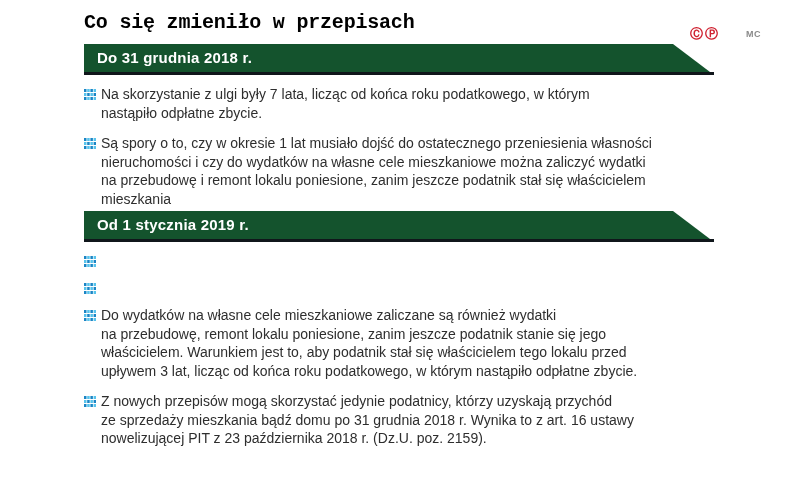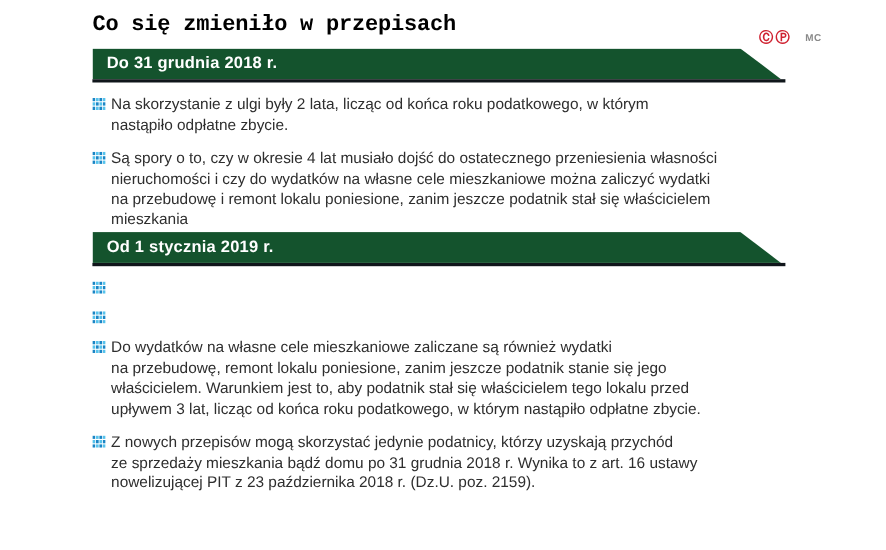--- a/index.html
+++ b/index.html
@@ -4,21 +4,21 @@
 <style>
   html,body{margin:0;padding:0;background:#fff;}
   .page{position:relative;width:805px;height:500px;background:#ffffff;overflow:hidden;
         font-family:"Liberation Sans",sans-serif;}
   .title{position:absolute;left:84px;top:11px;
          font-family:Liberation Mono, monospace;font-weight:bold;font-size:20px;
          color:#000;letter-spacing:-0.2px;}
   .credits{position:absolute;left:690px;top:27px;display:flex;align-items:center;}
   .cp{color:#cf2130;font-size:13px;font-weight:bold;line-height:13px;}
   .cp + .cp{margin-left:2px;}
-  .author{color:#8a8a8a;font-size:9px;margin-left:14px;letter-spacing:0.6px;font-weight:bold;}
+  .author{color:#8a8a8a;font-size:9px;margin-left:28px;letter-spacing:0.6px;font-weight:bold;}
   .section{position:absolute;left:84px;width:665px;}
   .section-1{top:44px;}
   .section-2{top:211px;}
   .banner{width:626px;height:28px;background:#14532d;color:#ffffff;
           font-weight:bold;font-size:15px;line-height:28px;padding-left:13px;
           box-sizing:border-box;letter-spacing:0.2px;
           clip-path:polygon(0 0,589px 0,626px 100%,0 100%);}
   .banner-underline{width:630px;height:3px;background:#10161b;}
   .bullets{margin-top:10px;}
   .bullet{display:flex;margin-bottom:12px;}
@@ -50,40 +50,40 @@
       <rect x="9.6" y="0" width="2.4" height="3" fill="#56c3ec"></rect>
       <rect x="0" y="4" width="2.5" height="3" fill="#56c3ec"></rect>
       <rect x="3.2" y="4" width="2.5" height="3" fill="#1a85c5"></rect>
       <rect x="6.4" y="4" width="2.5" height="3" fill="#56c3ec"></rect>
       <rect x="9.6" y="4" width="2.4" height="3" fill="#1a85c5"></rect>
       <rect x="0" y="8" width="2.5" height="3" fill="#1a85c5"></rect>
       <rect x="3.2" y="8" width="2.5" height="3" fill="#56c3ec"></rect>
       <rect x="6.4" y="8" width="2.5" height="3" fill="#1a85c5"></rect>
       <rect x="9.6" y="8" width="2.4" height="3" fill="#56c3ec"></rect>
     </svg>
-    <div class="bullet-text">Na skorzystanie z ulgi były 2 lata, licząc od końca roku podatkowego, w którym
+    <div class="bullet-text">Na skorzystanie z ulgi były 7 lata, licząc od końca roku podatkowego, w którym
 nastąpiło odpłatne zbycie.</div>
   </div>
 
   <div class="bullet">
     <svg class="bullet-icon" viewBox="0 0 12 11" xmlns="http://www.w3.org/2000/svg">
       <rect x="0" y="0" width="2.5" height="3" fill="#1a85c5"></rect>
       <rect x="3.2" y="0" width="2.5" height="3" fill="#56c3ec"></rect>
       <rect x="6.4" y="0" width="2.5" height="3" fill="#1a85c5"></rect>
       <rect x="9.6" y="0" width="2.4" height="3" fill="#56c3ec"></rect>
       <rect x="0" y="4" width="2.5" height="3" fill="#56c3ec"></rect>
       <rect x="3.2" y="4" width="2.5" height="3" fill="#1a85c5"></rect>
       <rect x="6.4" y="4" width="2.5" height="3" fill="#56c3ec"></rect>
       <rect x="9.6" y="4" width="2.4" height="3" fill="#1a85c5"></rect>
       <rect x="0" y="8" width="2.5" height="3" fill="#1a85c5"></rect>
       <rect x="3.2" y="8" width="2.5" height="3" fill="#56c3ec"></rect>
       <rect x="6.4" y="8" width="2.5" height="3" fill="#1a85c5"></rect>
       <rect x="9.6" y="8" width="2.4" height="3" fill="#56c3ec"></rect>
     </svg>
-    <div class="bullet-text">Są spory o to, czy w okresie 4 lat musiało dojść do ostatecznego przeniesienia własności
+    <div class="bullet-text">Są spory o to, czy w okresie 1 lat musiało dojść do ostatecznego przeniesienia własności
 nieruchomości i czy do wydatków na własne cele mieszkaniowe można zaliczyć wydatki
 na przebudowę i remont lokalu poniesione, zanim jeszcze podatnik stał się właścicielem
 mieszkania</div>
   </div>
 </div>
   </div>
 
   <div class="section section-2">
     <div class="banner">Od 1 stycznia 2019 r.</div>
     <div class="banner-underline"></div>

